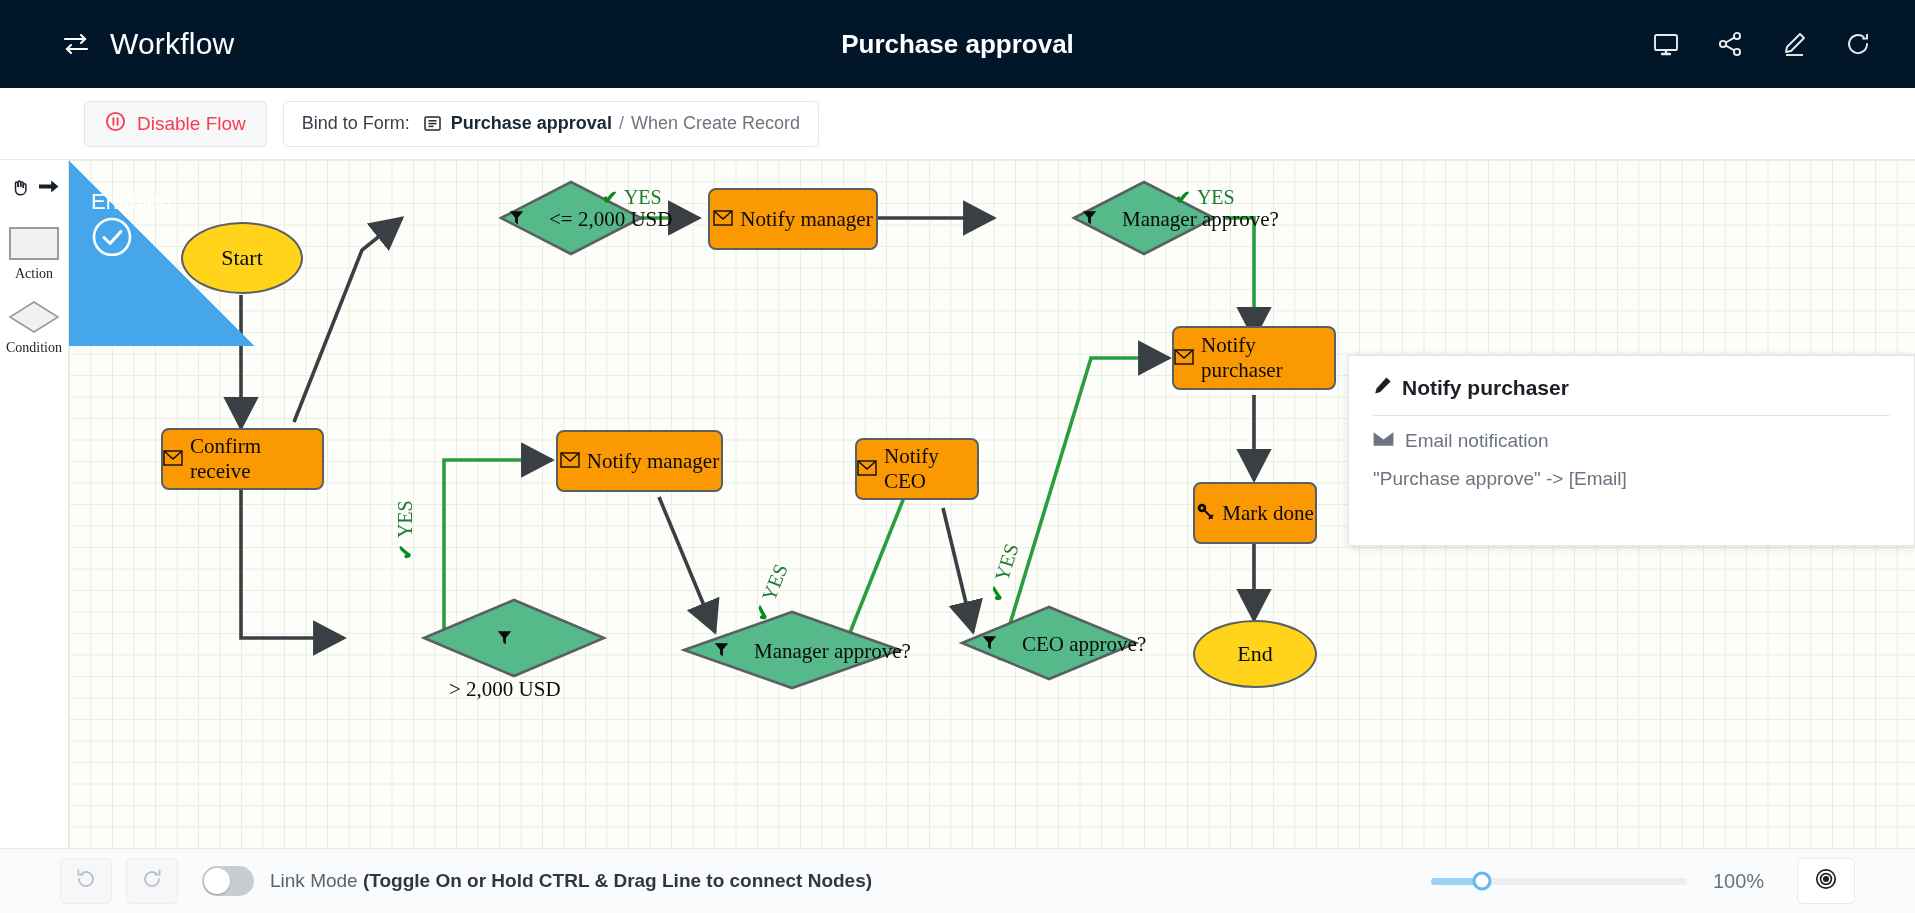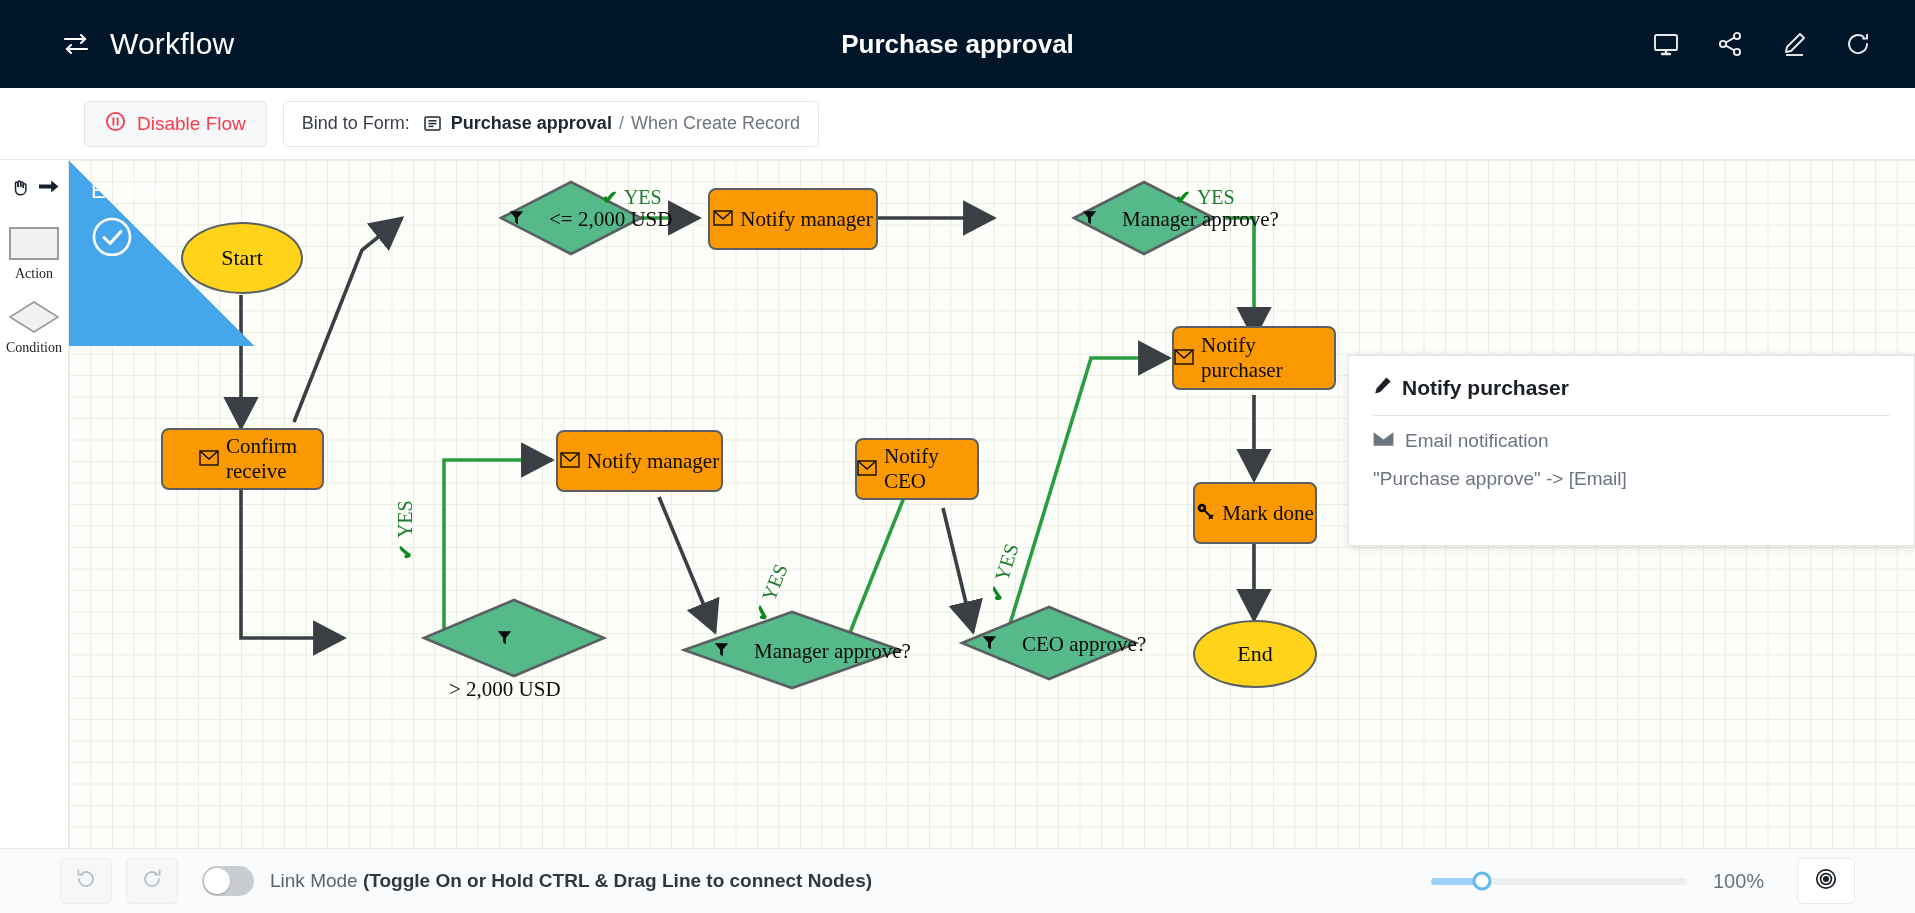--- a/index.html
+++ b/index.html
@@ -72,21 +72,21 @@
       linear-gradient(to bottom, #e7efe0 1px, transparent 1px);
     background-size: 21.5px 21.5px;
     overflow: hidden;
   }
   .enabled-corner {
     position: absolute; left: 0; top: 0; width: 186px; height: 186px;
     background: linear-gradient(to bottom left, transparent 50%, #46a6ec 50.3%);
     pointer-events: none;
   }
   .enabled-text {
-    position: absolute; left: 22px; top: 18px; color: #ffffff; font-size: 22px;
+    position: absolute; left: 22px; top: 29px; color: #ffffff; font-size: 22px;
   }
   .enabled-check { position: absolute; left: 22px; top: 56px; }
 
   .svg-layer { position: absolute; left: 0; top: 0; width: 1846px; height: 688px; }
 
   
   .node { position: absolute; display: flex; align-items: center; justify-content: center;
           font-family: "Liberation Serif", serif; color: #0b0b0b; }
   .node-action {
     background: #fb9902; border: 2.5px solid #5a5f63; border-radius: 8px;
@@ -360,21 +360,21 @@
             <path d="M0.8 1.2 H14.2 L8.9 7.8 V14.6 L6.1 12.2 V7.8 Z"></path>
           </svg>
       </span>
       <span>CEO approve?</span>
     </div>
 
     <div class="node node-term" style="left:112px; top:62px; width:122px; height:72px;">
       <span>Start</span>
     </div>
 
-    <div class="node node-action" style="left:92px; top:268px; width:163px; height:62px;padding-left:36px;">
+    <div class="node node-action" style="left:92px; top:268px; width:163px; height:62px;">
       <span>
         <svg width="20" height="16" viewBox="0 0 20 16" fill="none" stroke="#0b0b0b" stroke-width="1.4">
             <rect x="1" y="1" width="18" height="14"></rect>
             <path d="M1 1 L10 9 L19 1"></path>
           </svg>
       </span>
       <span>Confirm receive</span>
     </div>
 
     <div class="node node-action" style="left:639px; top:28px; width:170px; height:62px;">

